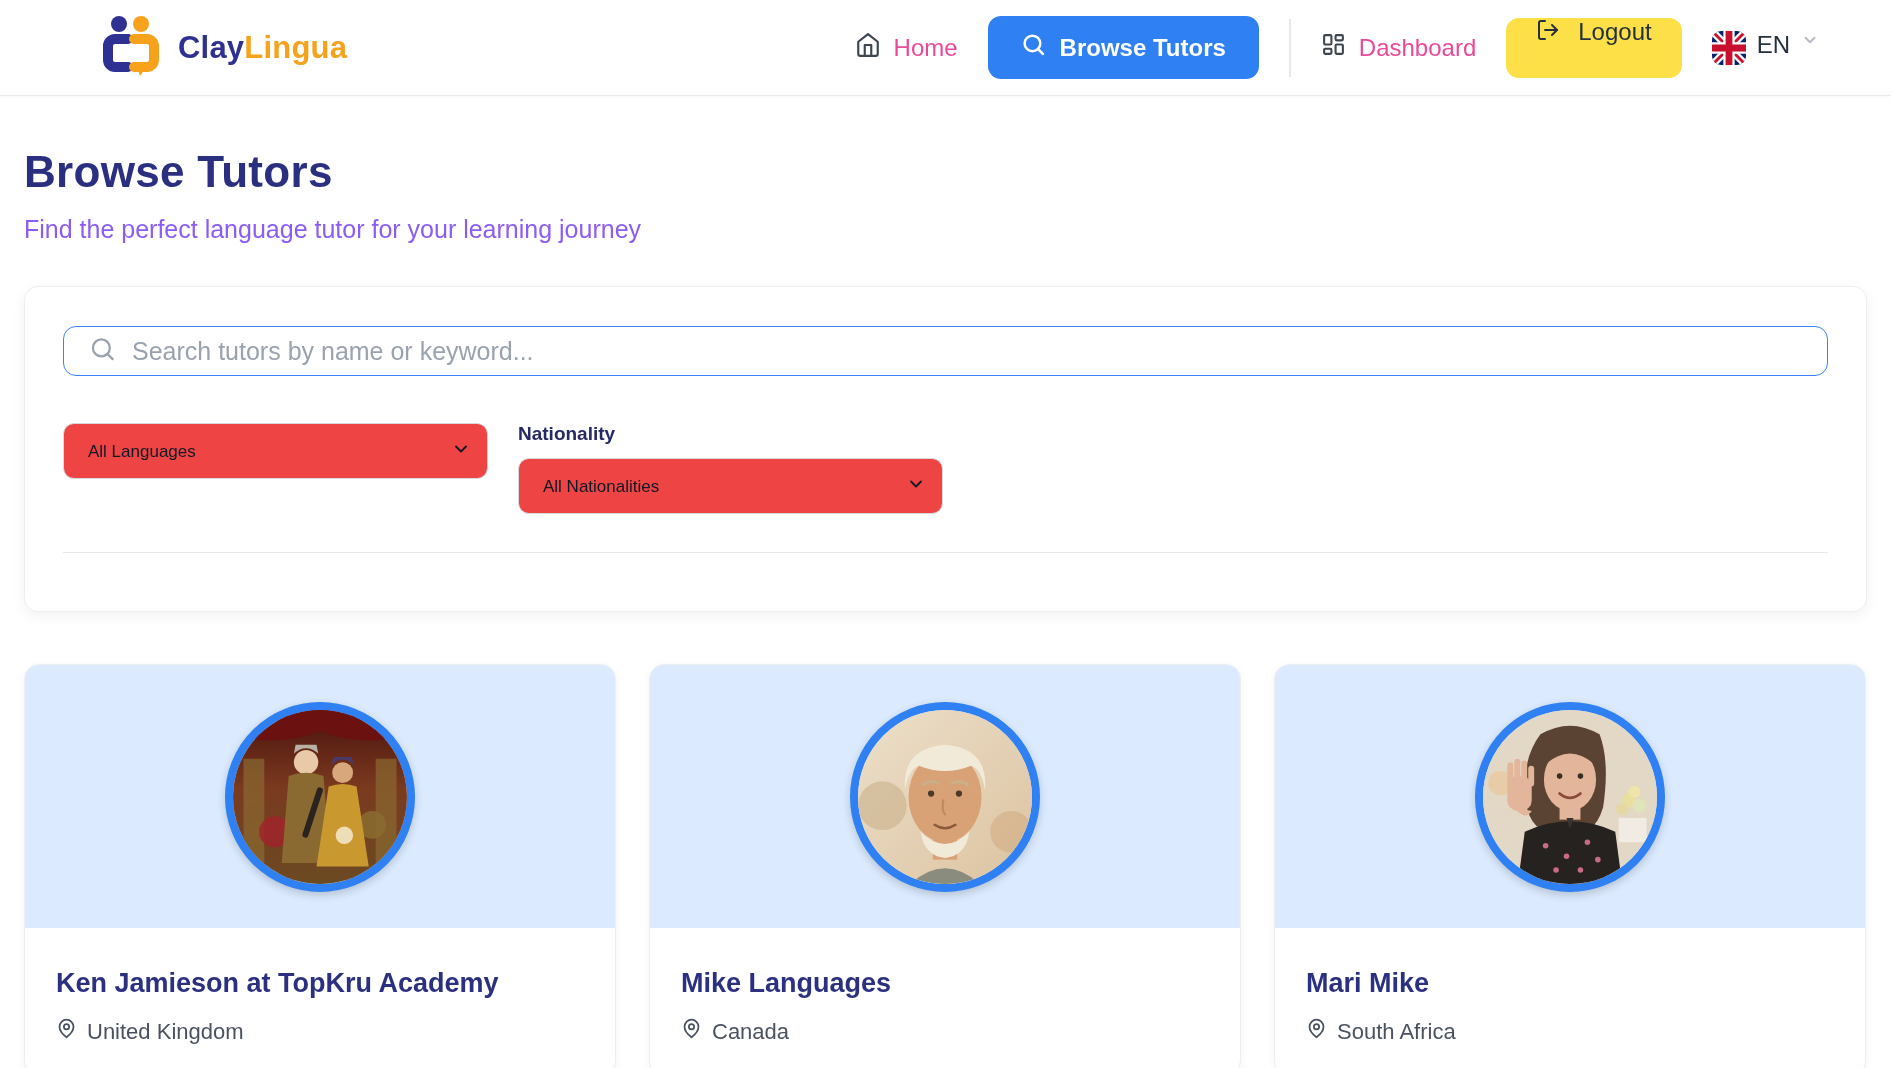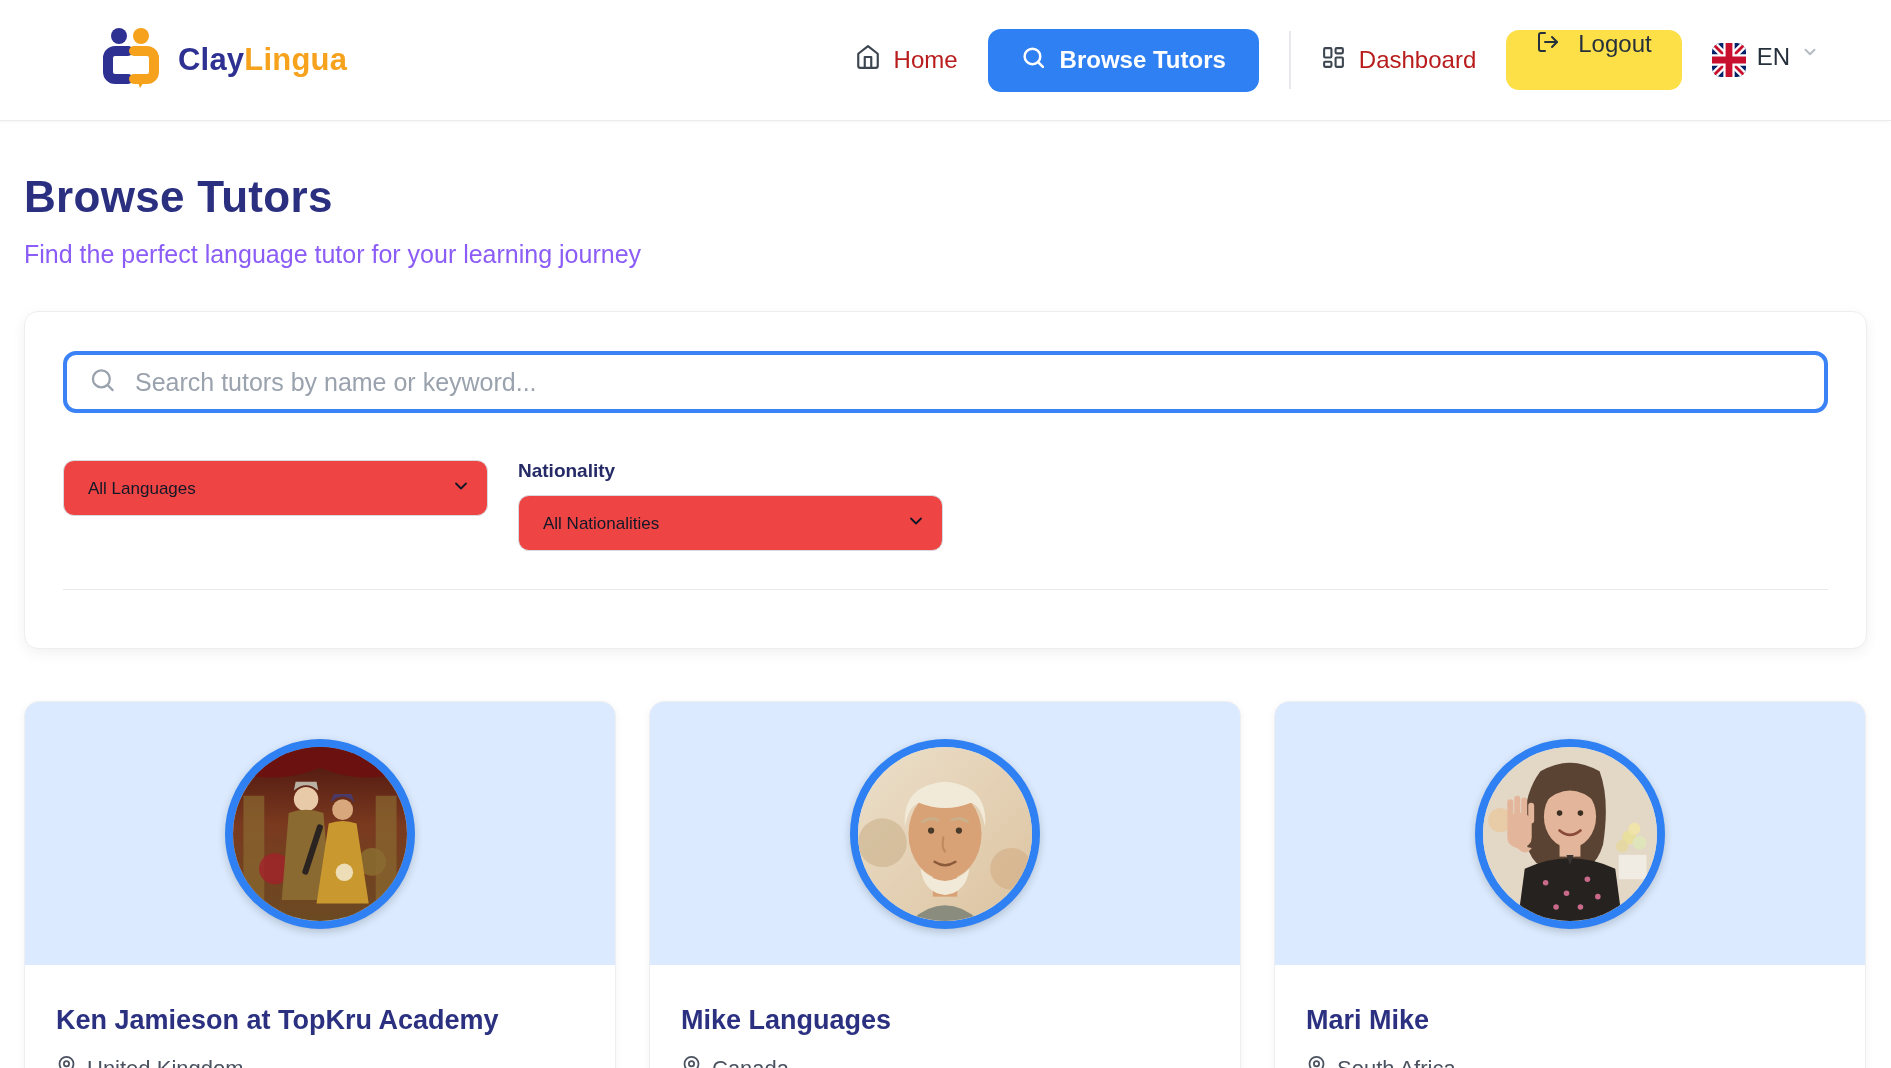--- a/index.html
+++ b/index.html
@@ -1,29 +1,29 @@
 <!DOCTYPE html>
 <html><head>
 <meta charset="utf-8">
 <style>
   * { margin:0; padding:0; box-sizing:border-box; }
   html,body { width:1891px; height:1068px; overflow:hidden; background:#ffffff;
               font-family:"Liberation Sans", sans-serif; }
 
   
-  .header { height:121px; background:#ffffff; border-bottom:1px solid #e9ebee;
+  .header { height:96px; background:#ffffff; border-bottom:1px solid #e9ebee;
             box-shadow:0 1px 3px rgba(0,0,0,.04);
             display:flex; align-items:center; padding:0 72px 0 98px; }
   .brand { display:flex; align-items:center; gap:14px; cursor:pointer; }
   .brand-text { font-size:31px; font-weight:bold; letter-spacing:.2px; }
   .brand-text .p1 { color:#2e3192; }
   .brand-text .p2 { color:#f6a21d; }
 
   .nav { margin-left:auto; display:flex; align-items:center; gap:30px; }
-  .nav-link { display:flex; align-items:center; gap:13px; font-size:24px; color:#b91c1c;
+  .nav-link { display:flex; align-items:center; gap:13px; font-size:24px; color:#ec4899;
               cursor:pointer; white-space:nowrap; }
   .nav-link svg { stroke:#3d4650; }
   .btn-primary { display:flex; align-items:center; gap:14px; background:#2f80f2; color:#ffffff;
                  font-size:24px; font-weight:bold; border:none; border-radius:13px;
                  height:63px; padding:0 33px; cursor:pointer; }
   .v-divider { width:2px; height:58px; background:#e7e9ec; }
   .btn-logout { display:flex; align-items:flex-start; gap:18px; background:#fde047; color:#26303c;
                 font-size:24px; border:none; border-radius:13px; height:60px; padding:0 30px;
                 cursor:pointer; }
   .lang-switch { display:flex; gap:11px; cursor:pointer; }
@@ -32,21 +32,21 @@
 
   
   .content { padding:0 24px; }
   .page-title { margin-top:51px; font-size:44px; font-weight:bold; color:#2b2f7f; letter-spacing:.3px; }
   .page-subtitle { margin-top:18px; font-size:25px; color:#8b5cf6; }
 
   
   .filter-card { margin-top:42px; background:#ffffff; border:1px solid #eceef1; border-radius:14px;
                  box-shadow:0 4px 14px rgba(16,24,40,.06); padding:39px 38px 58px 38px; }
   .search-wrap { position:relative; }
-  .search-input { width:100%; height:62px; border:4px solid #3b82f6; border-radius:13px;
+  .search-input { width:100%; height:50px; border:1px solid #3b82f6; border-radius:13px;
                   padding:0 24px 0 68px; font-size:25px; color:#26303c; outline:none;
                   font-family:"Liberation Sans", sans-serif; background:#ffffff; }
   .search-input::placeholder { color:#9aa2ae; }
   .search-wrap .icon-search { position:absolute; left:26px; top:50%; transform:translateY(-50%); }
 
   .filter-row { display:flex; gap:30px; margin-top:47px; }
   .filter-group { display:flex; flex-direction:column; }
   .filter-label { font-size:19px; font-weight:bold; color:#252a66; margin-bottom:13px; }
   .select-wrap { position:relative; }
   .select-wrap select { appearance:none; -webkit-appearance:none; width:425px; height:56px;

